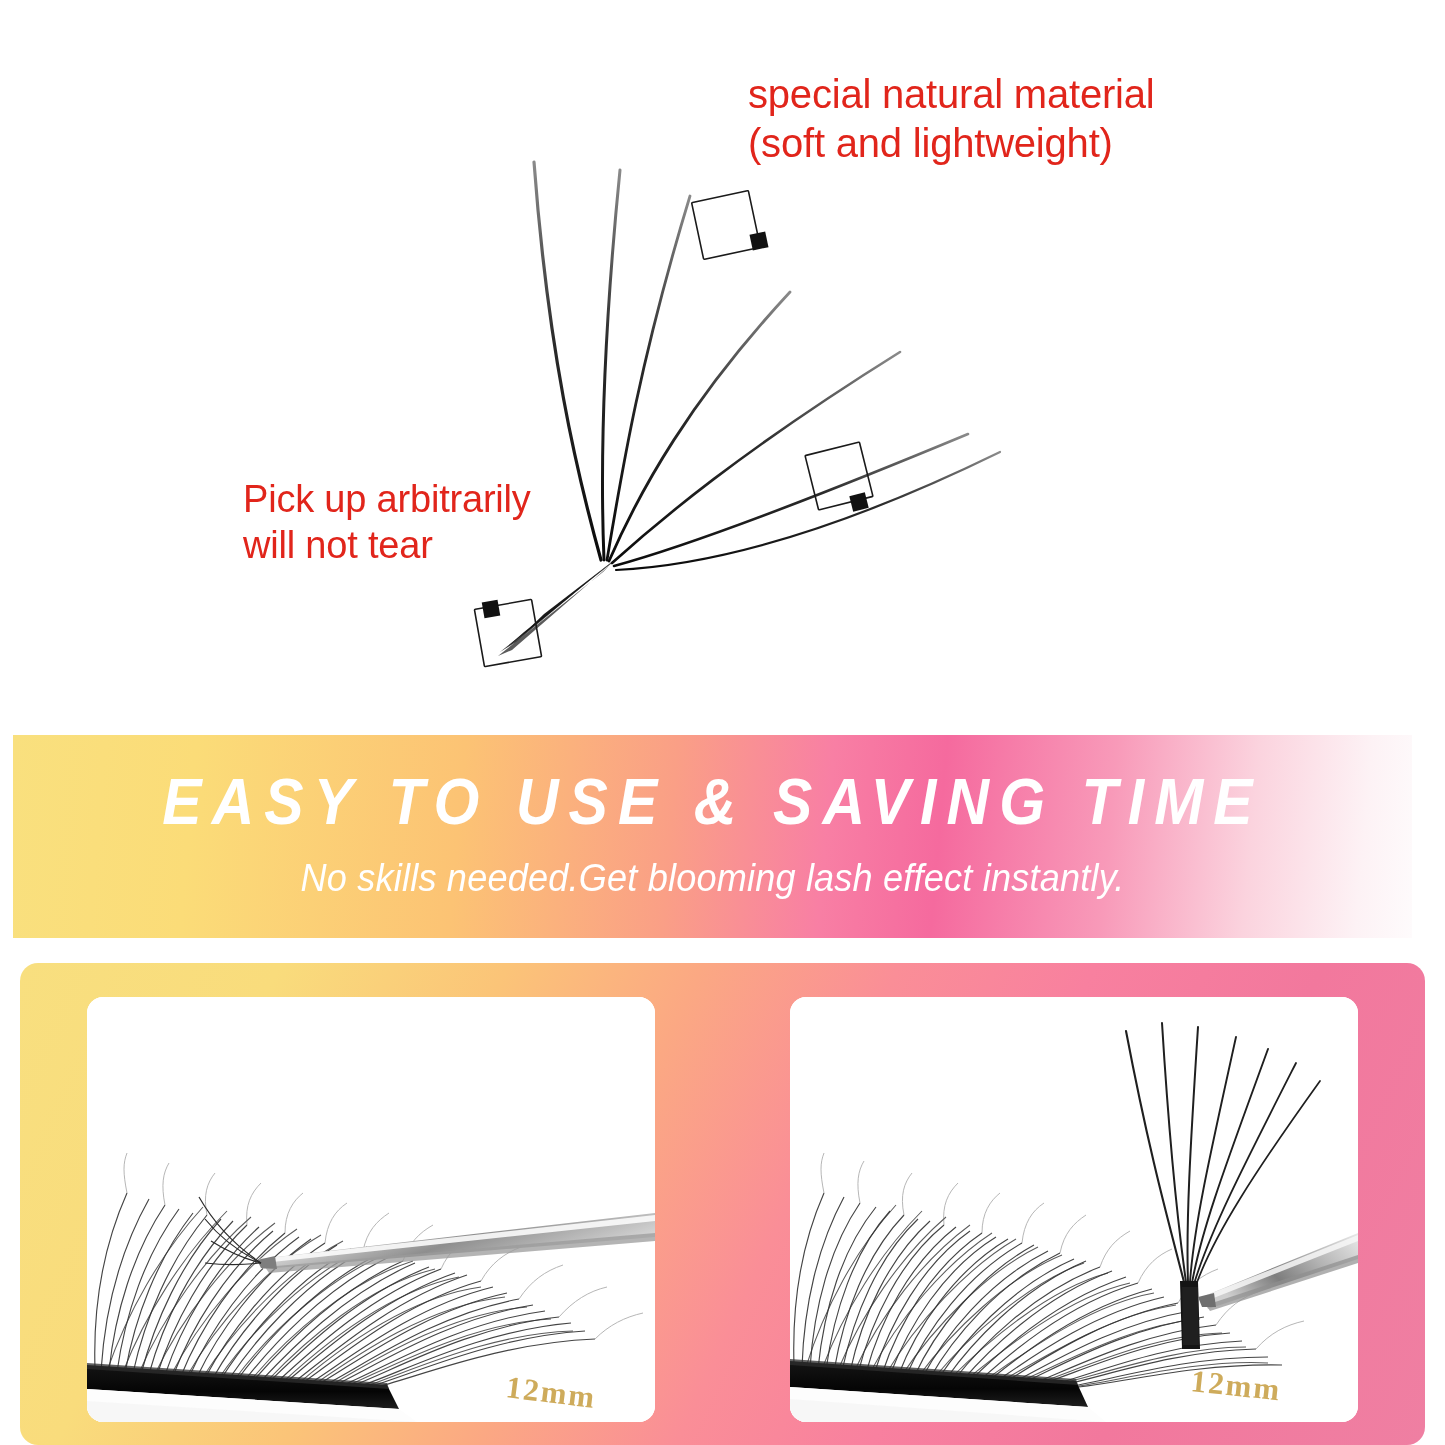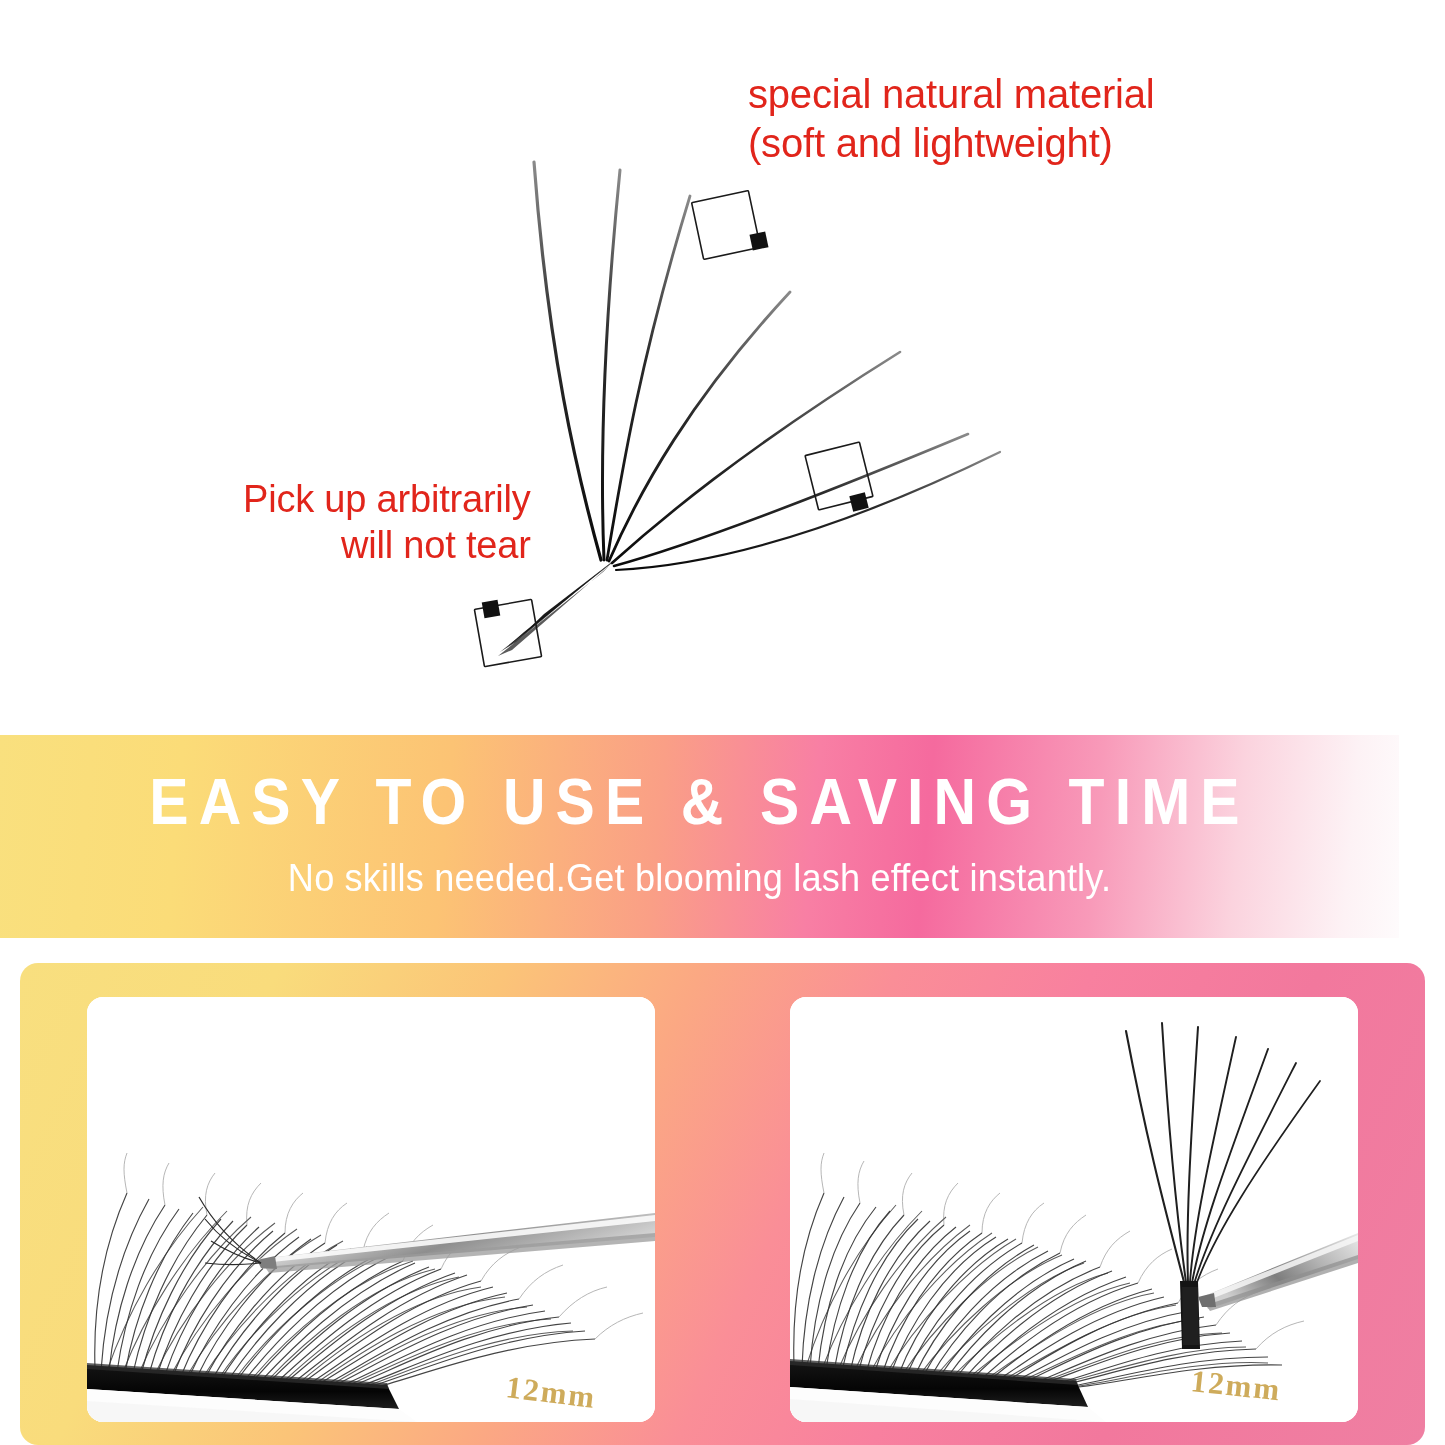--- a/index.html
+++ b/index.html
@@ -38,45 +38,45 @@
     white-space: pre-line;
     letter-spacing: -0.2px;
   }
   #callout-material {
     left: 748px; top: 70px;
     font-size: 40px;
   }
   #callout-pickup {
     left: 243px; top: 476px;
     font-size: 38px;
-    text-align: right;
   }
   #callout-pattern {
     left: 787px; top: 553px;
     font-size: 38px;
   }
 
   
   #promo-banner-section {
     position: absolute;
-    left: 0; top: 735px;
+    left: 13px; top: 735px;
     width: 1399px;
     height: 203px;
     background: linear-gradient(95deg,
         #f9e07e 0%,
         #fbdc78 13%,
         #fcc374 32%,
         #fa9f86 47%,
         #f87fa4 58%,
         #f56a9e 66%,
         #f89ab9 78%,
         #fbd3de 88%,
         #fdf2f5 96%,
         #fefbfc 100%);
     overflow: hidden;
+    font-style: italic;
   }
   #promo-headline {
     position: absolute;
     left: 0; right: 0;
     top: 30px;
     text-align: center;
     color: #ffffff;
     font-size: 64px;
     font-weight: 700;
     letter-spacing: 11px;

